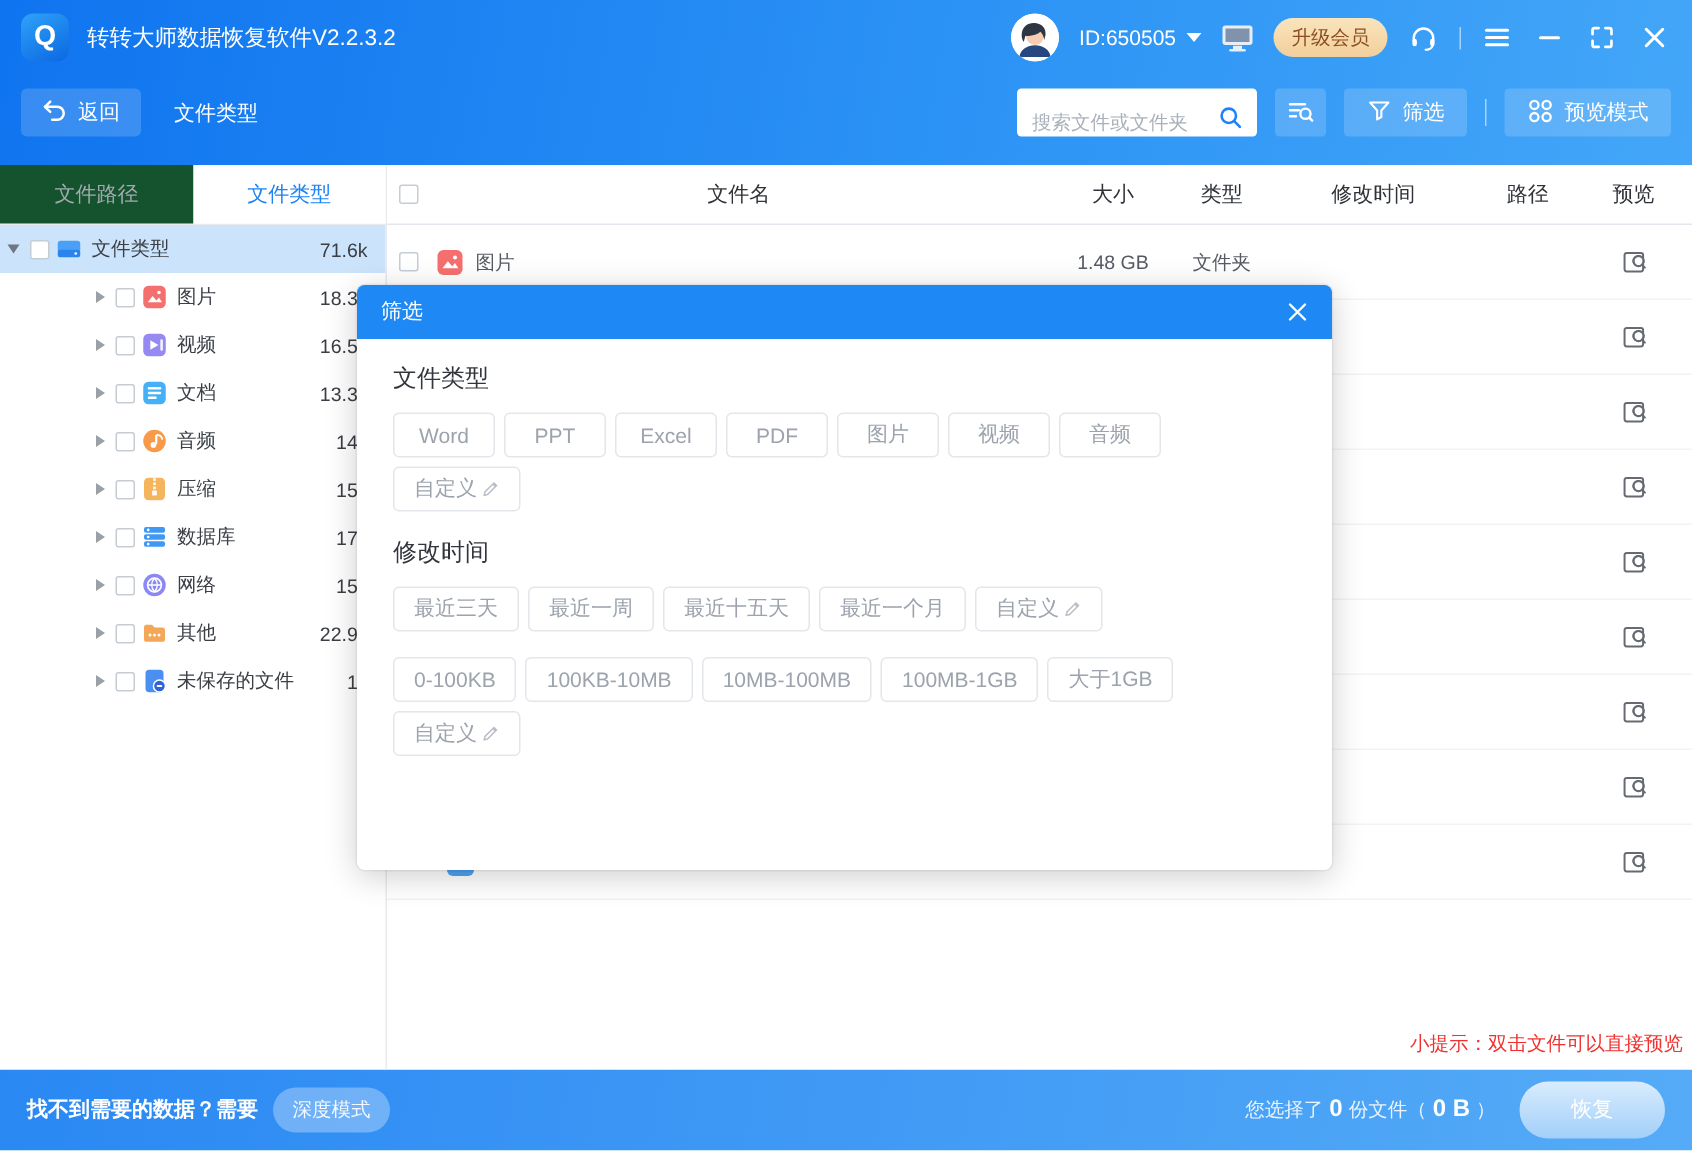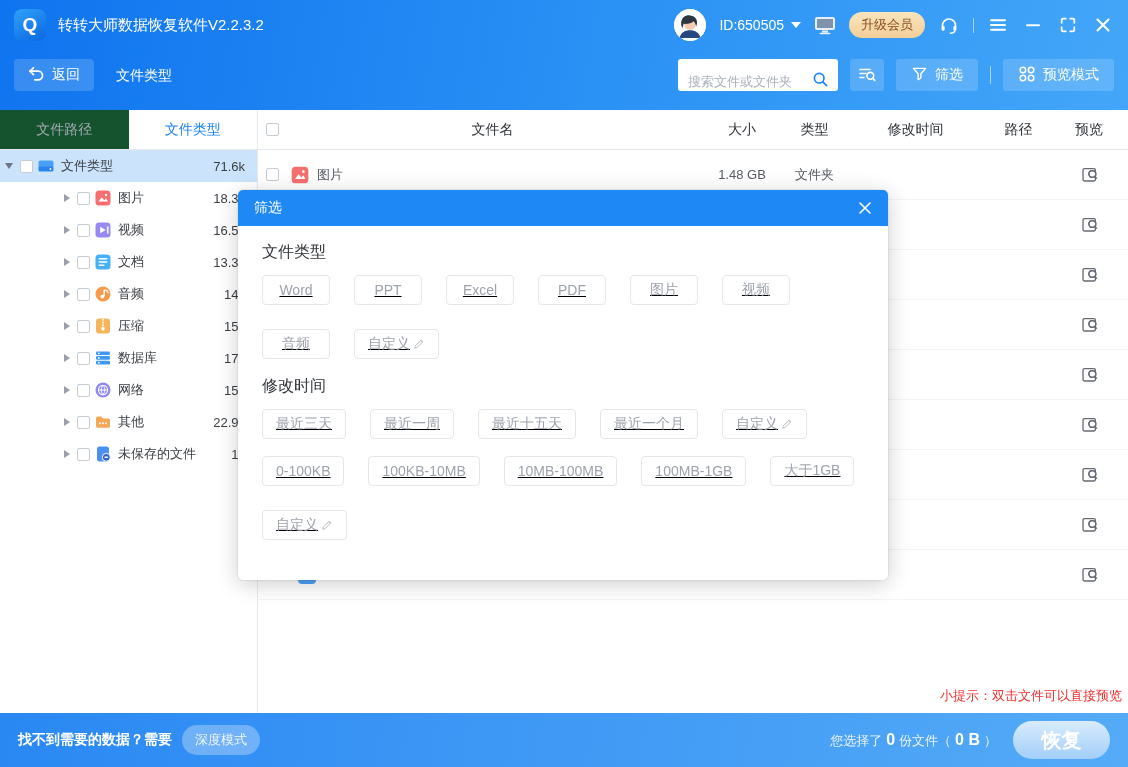--- a/index.html
+++ b/index.html
@@ -69,30 +69,30 @@
   .tip { position:absolute; right:6px; bottom:8px; font-size:13px; color:#f0312f; }
 
   
   .bottombar { height:54px; background:linear-gradient(100deg,#2a88f3,#55abf7); display:flex; align-items:center; padding:0 18px; color:#fff; }
   .hint { font-size:14px; font-weight:bold; }
   .deep-pill { margin-left:10px; background:rgba(255,255,255,.30); border:0; border-radius:15px; padding:6px 13px; font-size:13px; color:#f2f8ff; cursor:pointer; }
   .bb-right { margin-left:auto; display:flex; align-items:center; gap:16px; }
   .sel-text { font-size:13px; color:#e9f3fe; }
   .sel-text .bnum { font-size:16px; font-weight:bold; color:#fff; margin:0 4px; }
   .recover-btn { width:97px; height:38px; border-radius:19px; border:0; background:linear-gradient(#d9ecfd,#a2cff9);
-                 color:#fff; font-size:20px; font-weight:bold; cursor:pointer; }
+                 color:#fff; font-size:14px; font-weight:normal; cursor:pointer; }
 
   
   .dialog { position:absolute; left:238px; top:190px; width:650px; height:390px; background:#fff; border-radius:5px;
             box-shadow:0 4px 22px rgba(0,0,0,.20), 0 0 0 1px rgba(0,0,0,.05); z-index:20; display:flex; flex-direction:column; }
   .dlg-head { height:36px; flex:none; background:#1e88f5; border-radius:5px 5px 0 0; display:flex; align-items:center; padding:0 16px; color:#fff; font-size:14px; }
   .dlg-close { margin-left:auto; background:none; border:0; cursor:pointer; display:flex; }
   .dlg-body { flex:1; padding:14px 24px 0; }
   .sec-title { font-size:16px; color:#32363c; margin:2px 0 12px; }
-  .tags { display:flex; flex-wrap:wrap; gap:24px; margin-bottom:17px;text-decoration:underline; }
+  .tags { display:flex; flex-wrap:wrap; gap:6px; margin-bottom:17px; }
   .tag { min-width:68px; height:30px; padding:0 13px; display:inline-flex; align-items:center; justify-content:center; gap:3px;
          background:#fff; border:1px solid #e3e6eb; border-radius:4px; font-size:14px; color:#9da3ac; cursor:pointer; font-family:inherit; }
   .dlg-foot { flex:none; border-top:1px solid #ebedf1; margin:0 20px; padding:18px 0 20px; display:flex; justify-content:center; gap:16px; }
   .btn { width:88px; height:32px; border-radius:4px; font-size:14px; cursor:pointer; font-family:inherit; }
   .btn-cancel { background:#fff; border:1px solid #dcdfe6; color:#82878f; }
   .btn-ok { background:#1d82f5; border:0; color:#fff; }
 
   .peek-icon { width:18px; height:18px; border-radius:4px; background:#4da2f6; margin-left:8px; }
 </style>
 </head>

